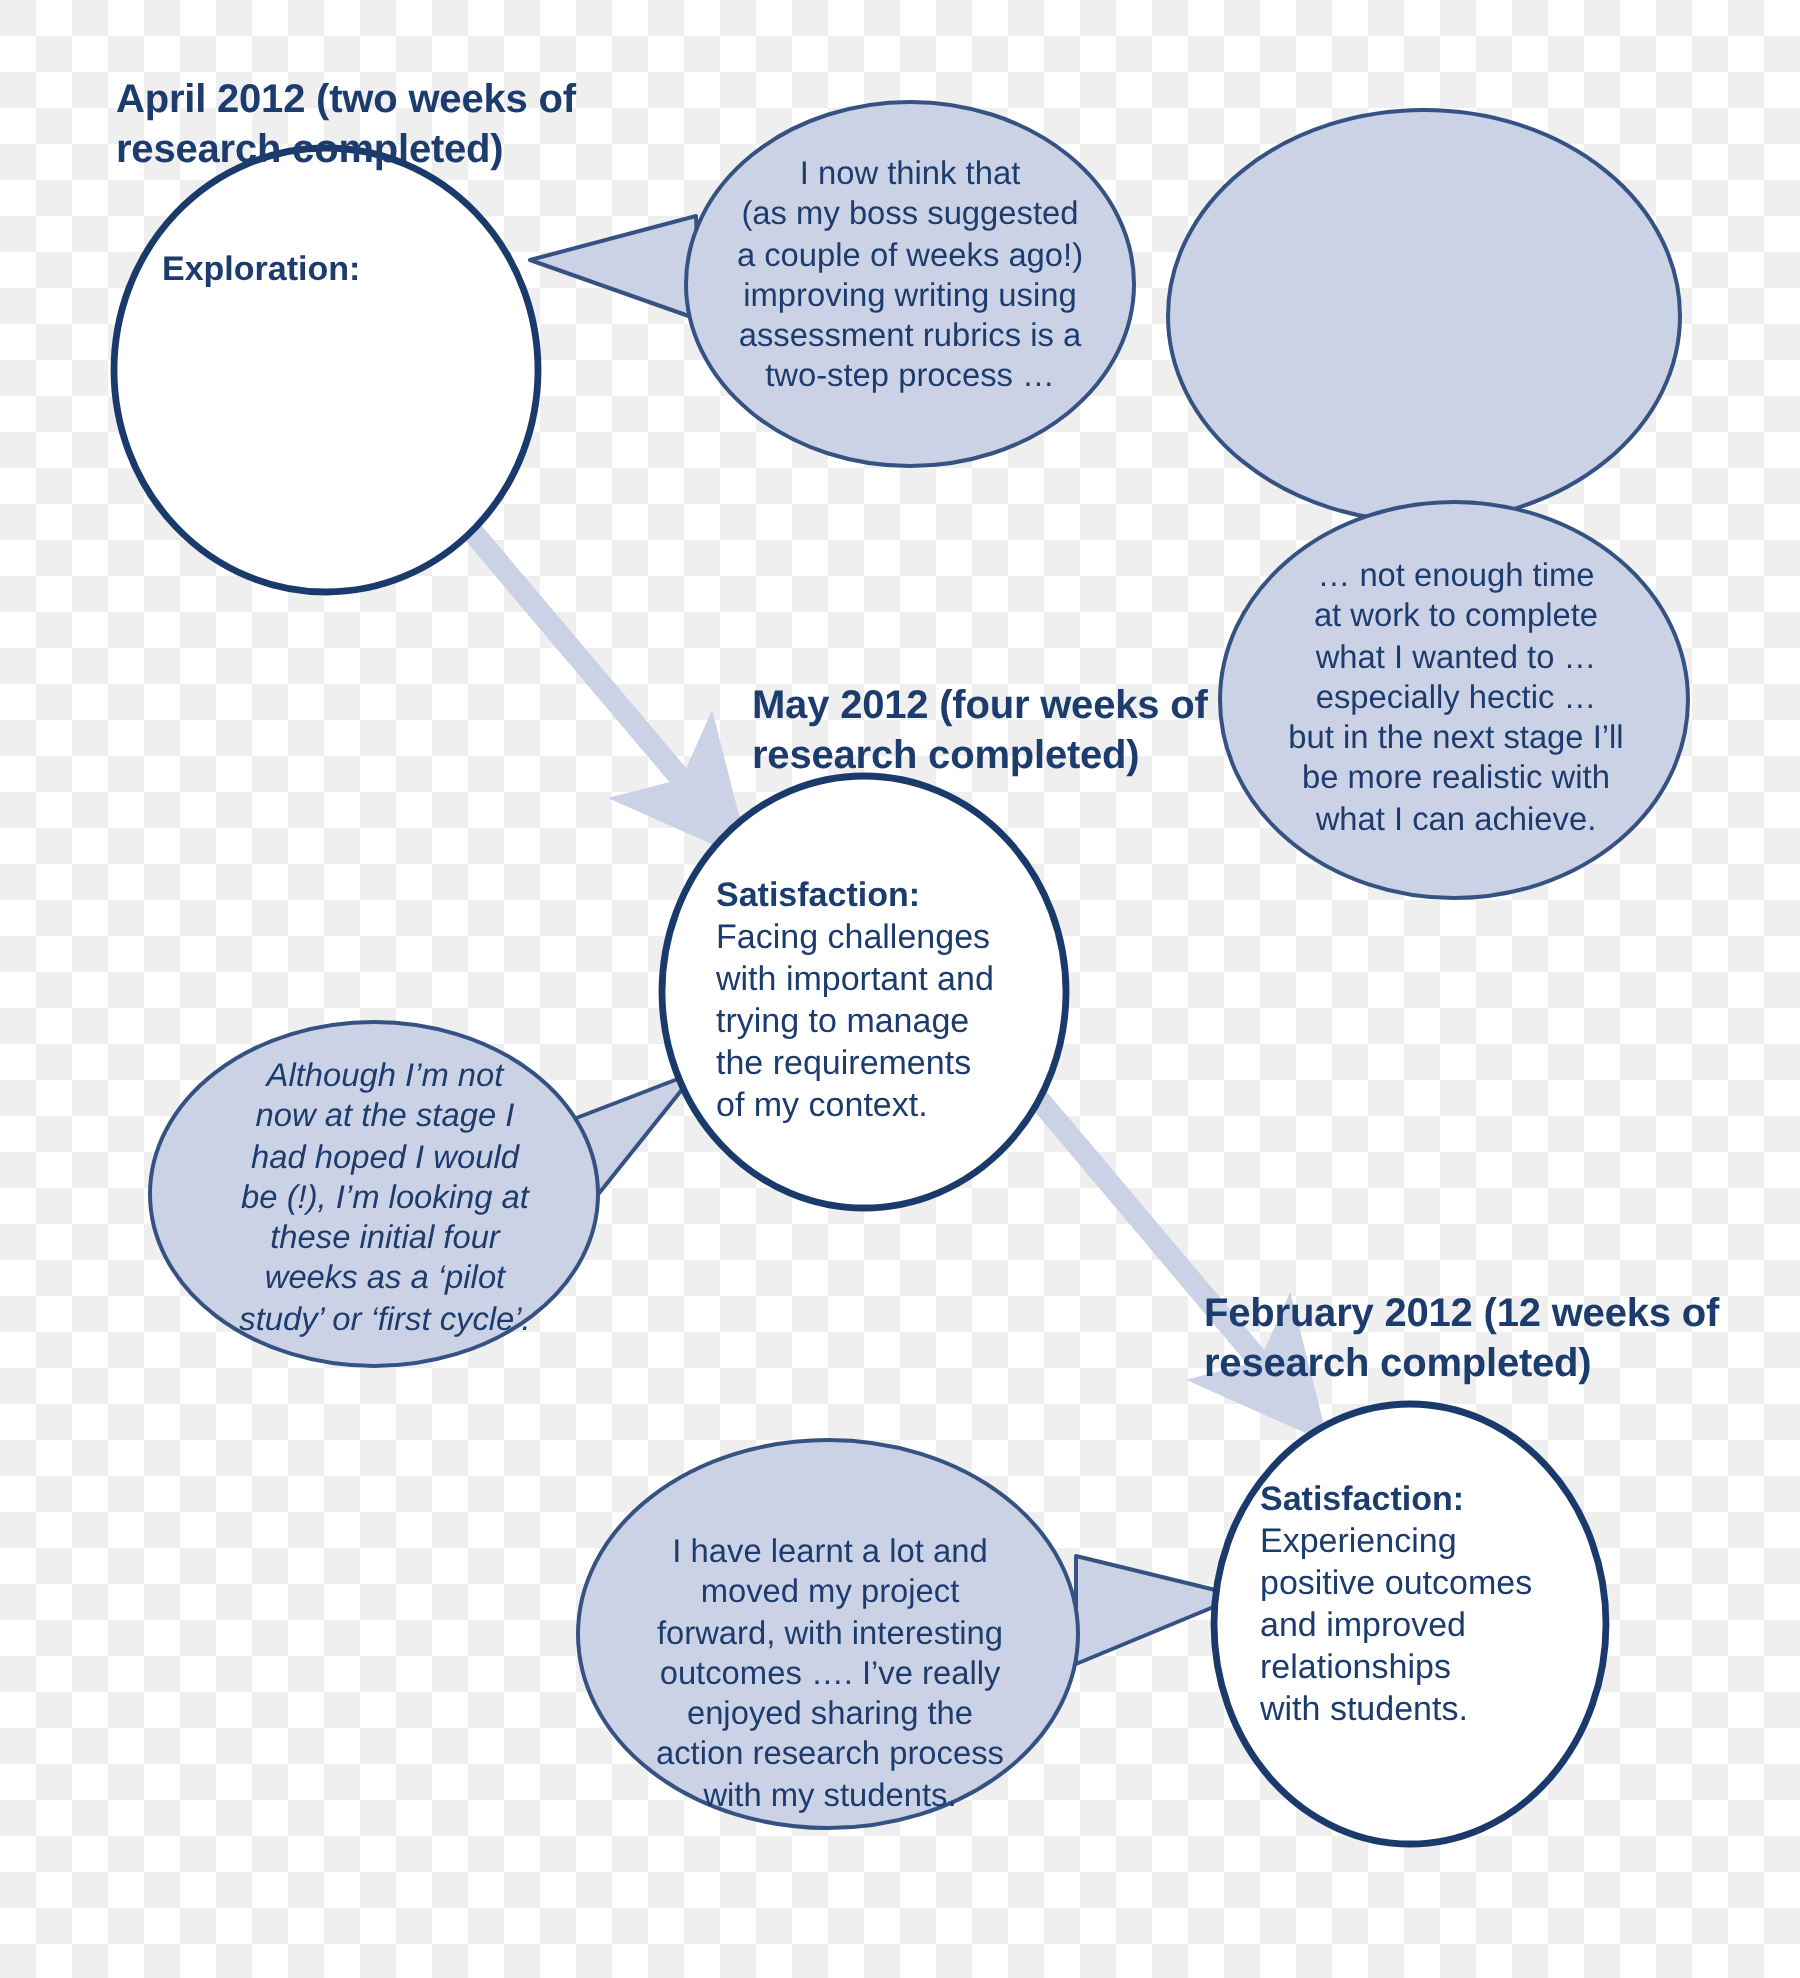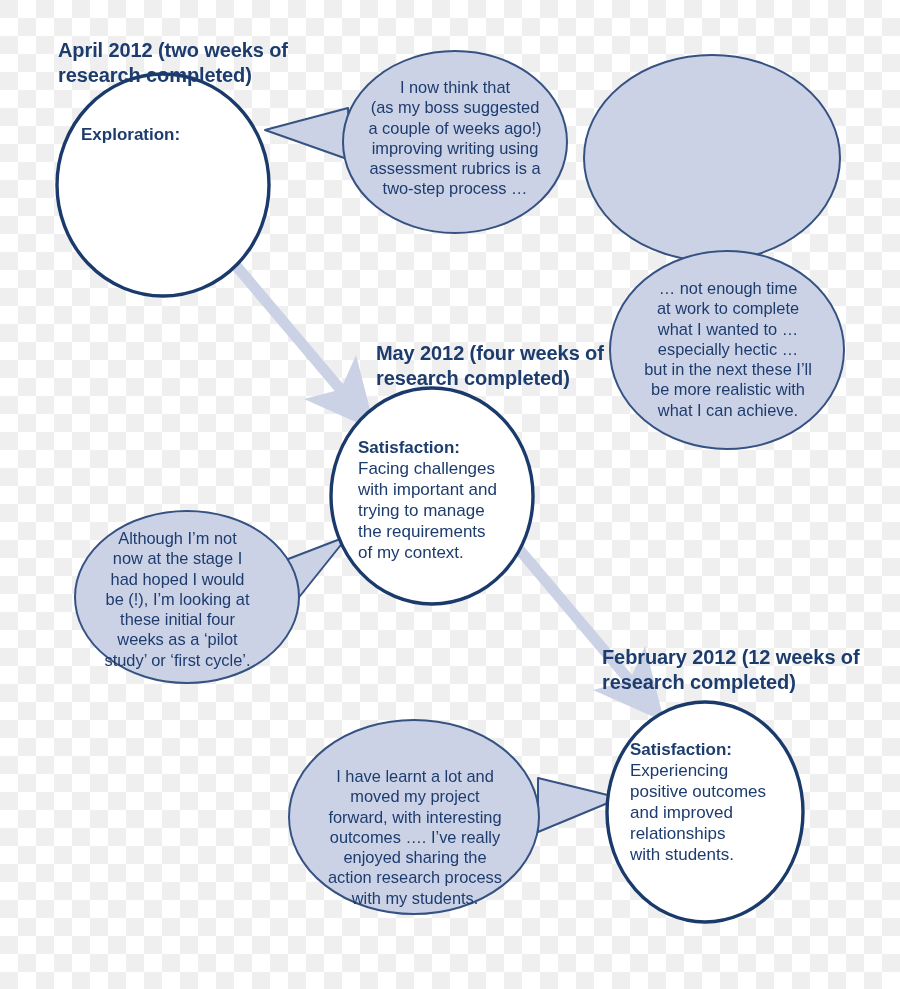--- a/index.html
+++ b/index.html
@@ -147,25 +147,25 @@
 a couple of weeks ago!)
 improving writing using
 assessment rubrics is a
 two-step process …</div>
 
 
   <div class="bubble-text" style="left:610px; top:278px; width:236px;">… not enough time
 at work to complete
 what I wanted to …
 especially hectic …
-but in the next these I’ll
+but in the next stage I’ll
 be more realistic with
 what I can achieve.</div>
 
-  <div class="bubble-text" style="left:68px; top:528px; width:219px;">Although I’m not
+  <div class="bubble-text" style="left:83px; top:528px; width:219px;font-style:italic;">Although I’m not
 now at the stage I
 had hoped I would
 be (!), I’m looking at
 these initial four
 weeks as a ‘pilot
 study’ or ‘first cycle’.</div>
 
   <div class="bubble-text" style="left:295px; top:746px; width:240px;margin-top:20px;">I have learnt a lot and
 moved my project
 forward, with interesting

